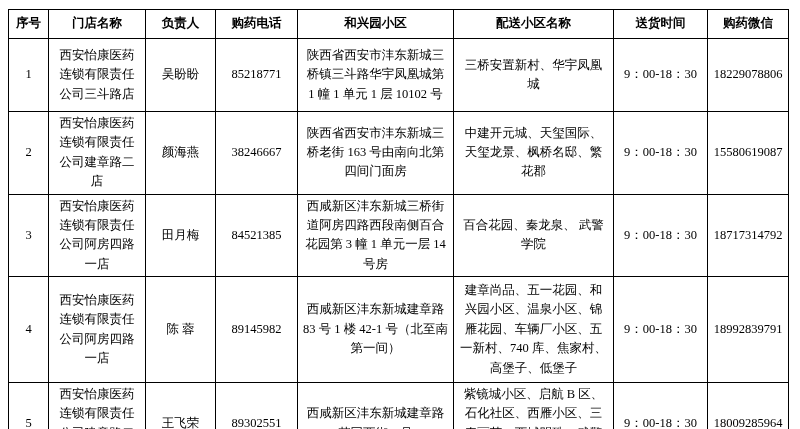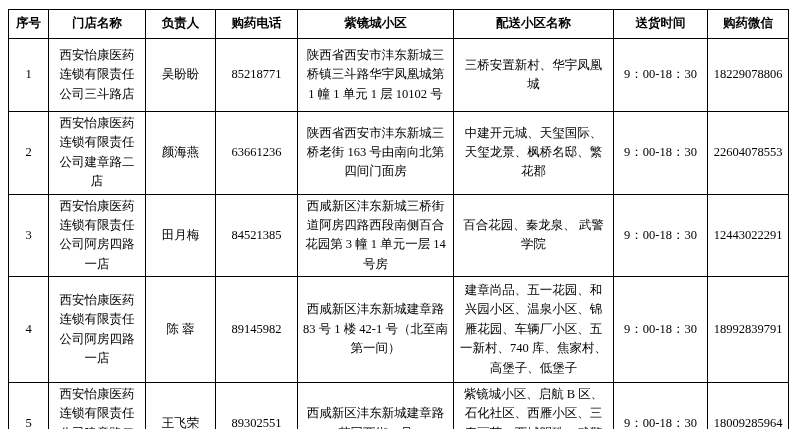--- a/index.html
+++ b/index.html
@@ -65,56 +65,56 @@
       <col class="c-communities">
       <col class="c-time">
       <col class="c-wechat">
   </colgroup>
   <thead>
     <tr>
       <th>序号</th>
       <th>门店名称</th>
       <th>负责人</th>
       <th>购药电话</th>
-      <th>紫镜城小区</th>
+      <th>和兴园小区</th>
       <th>配送小区名称</th>
       <th>送货时间</th>
       <th>购药微信</th>
     </tr>
   </thead>
   <tbody>
     <tr class="r0">
       <td class="cell-no">1</td>
       <td class="cell-store">西安怡康医药连锁有限责任公司三斗路店</td>
       <td class="cell-manager">吴盼盼</td>
       <td class="cell-phone">85218771</td>
       <td class="cell-address">陕西省西安市沣东新城三桥镇三斗路华宇凤凰城第 1 幢 1 单元 1 层 10102 号</td>
       <td class="cell-communities">三桥安置新村、华宇凤凰城</td>
       <td class="cell-time">9：00-18：30</td>
       <td class="cell-wechat">18229078806</td>
     </tr>
     <tr class="r1">
       <td class="cell-no">2</td>
       <td class="cell-store">西安怡康医药连锁有限责任公司建章路二店</td>
       <td class="cell-manager">颜海燕</td>
-      <td class="cell-phone">63661236</td>
+      <td class="cell-phone">38246667</td>
       <td class="cell-address">陕西省西安市沣东新城三桥老街 163 号由南向北第四间门面房</td>
       <td class="cell-communities">中建开元城、天玺国际、天玺龙景、枫桥名邸、繁花郡</td>
       <td class="cell-time">9：00-18：30</td>
-      <td class="cell-wechat">22604078553</td>
+      <td class="cell-wechat">15580619087</td>
     </tr>
     <tr class="r2">
       <td class="cell-no">3</td>
       <td class="cell-store">西安怡康医药连锁有限责任公司阿房四路一店</td>
       <td class="cell-manager">田月梅</td>
       <td class="cell-phone">84521385</td>
       <td class="cell-address">西咸新区沣东新城三桥街道阿房四路西段南侧百合花园第 3 幢 1 单元一层 14 号房</td>
       <td class="cell-communities">百合花园、秦龙泉、 武警学院</td>
       <td class="cell-time">9：00-18：30</td>
-      <td class="cell-wechat">12443022291</td>
+      <td class="cell-wechat">18717314792</td>
     </tr>
     <tr class="r3">
       <td class="cell-no">4</td>
       <td class="cell-store">西安怡康医药连锁有限责任公司阿房四路一店</td>
       <td class="cell-manager">陈 蓉</td>
       <td class="cell-phone">89145982</td>
       <td class="cell-address">西咸新区沣东新城建章路 83 号 1 楼 42-1 号（北至南第一间）</td>
       <td class="cell-communities">建章尚品、五一花园、和兴园小区、温泉小区、锦雁花园、车辆厂小区、五一新村、740 库、焦家村、高堡子、低堡子</td>
       <td class="cell-time">9：00-18：30</td>
       <td class="cell-wechat">18992839791</td>

